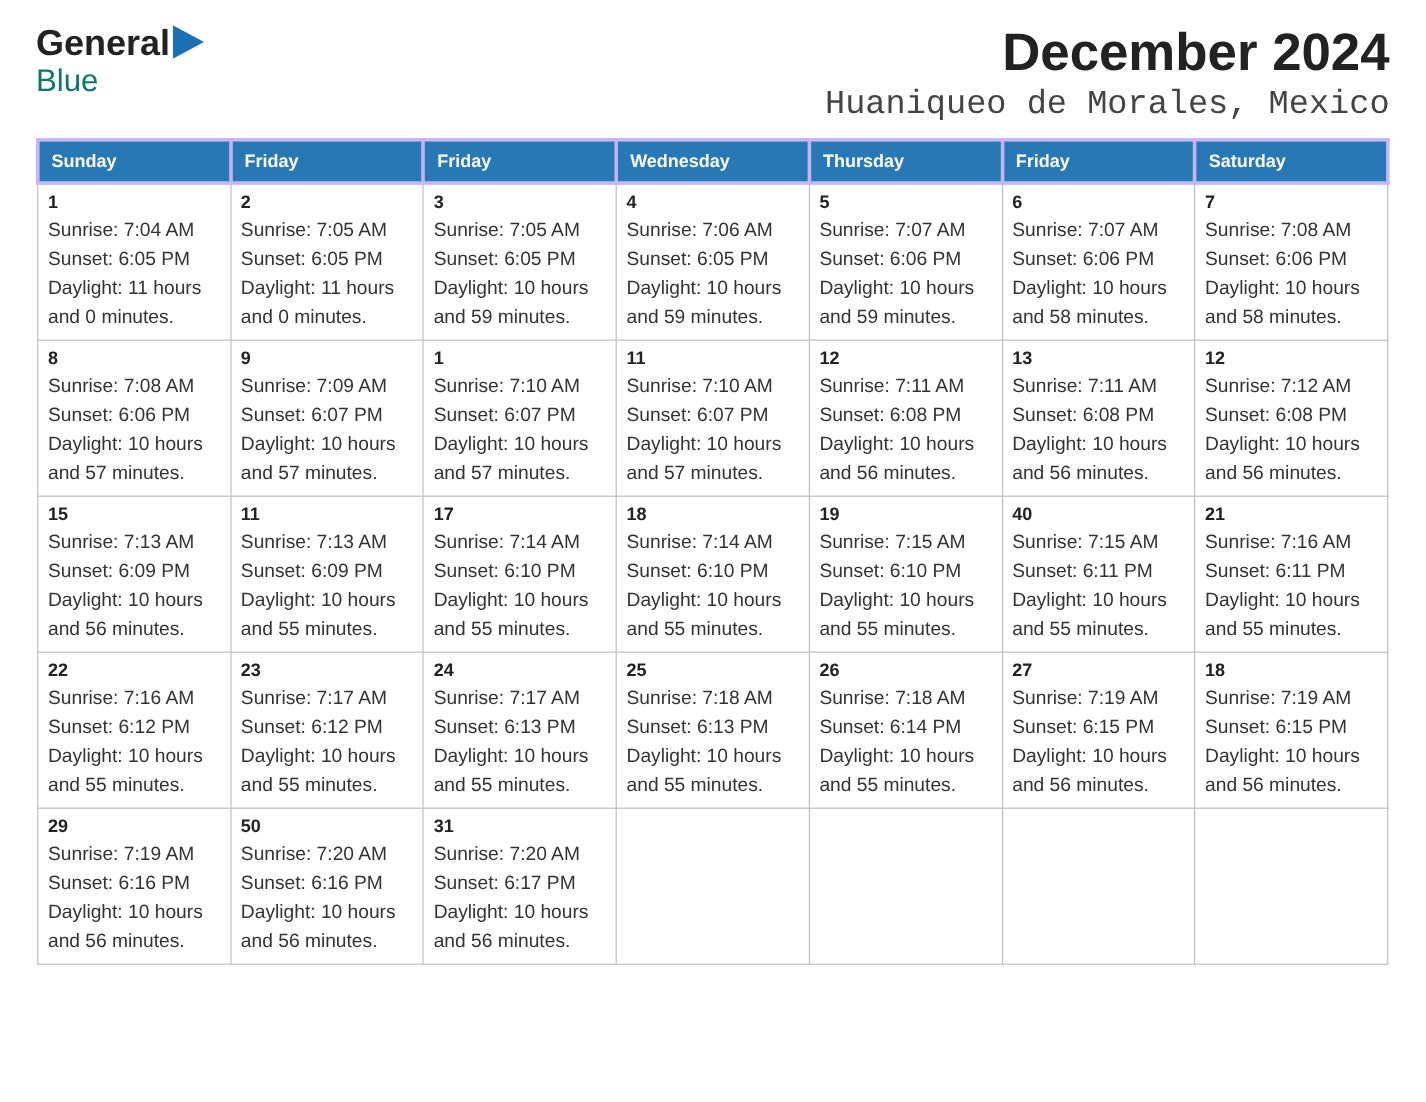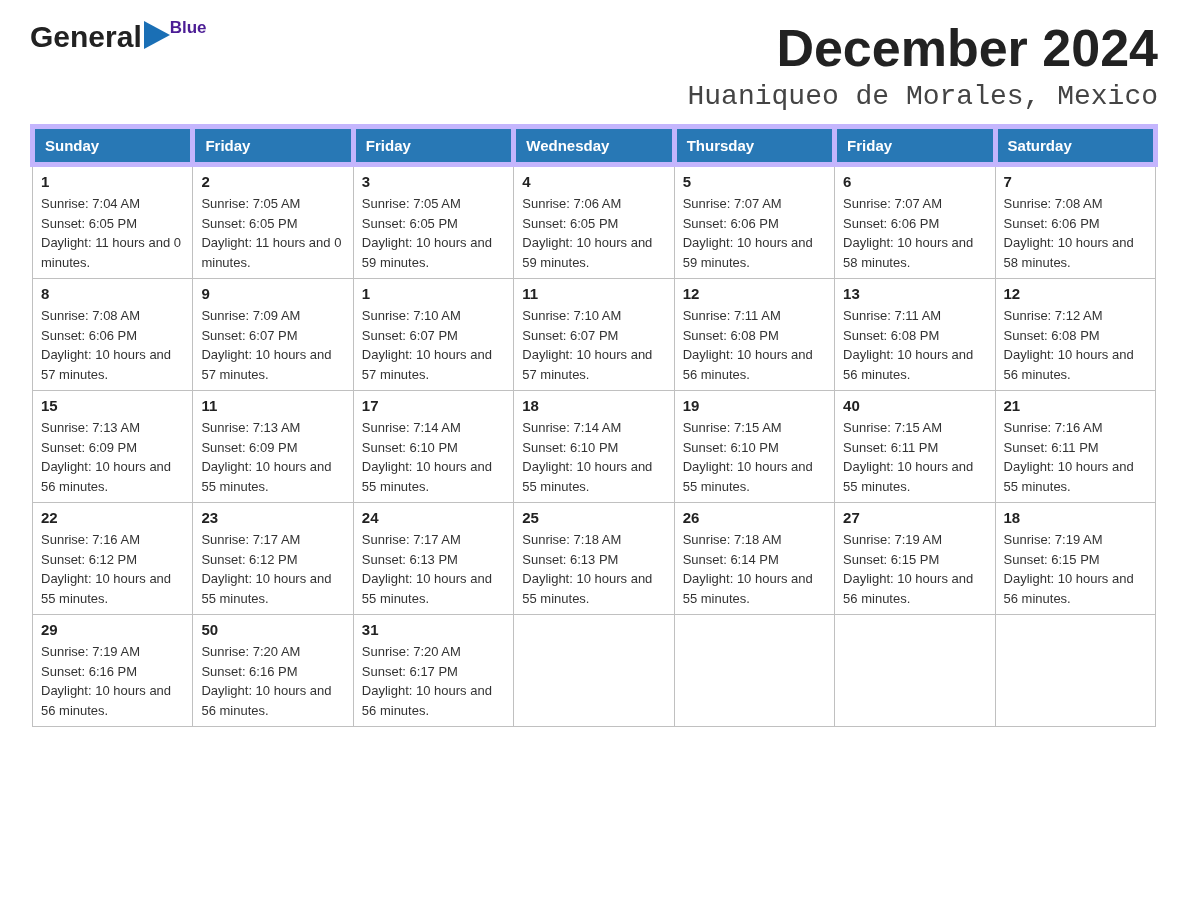--- a/index.html
+++ b/index.html
@@ -12,29 +12,29 @@
       padding: 20px 30px;
     }
     .header-row {
       display: flex;
       align-items: flex-start;
       justify-content: space-between;
       margin-bottom: 10px;
     }
     .logo-area {
       display: flex;
-      flex-direction: row;
+      flex-direction: column;
       align-items: flex-start;
       text-align: right;
     }
     .title-area {
       text-align: right;
     }
     .month-title {
-      font-size: 52px;
+      font-size: 44px;
       font-weight: bold;
       color: #222;
       line-height: 1.1;
     }
     .location-title {
       font-size: 28px;
       color: #444;
       margin-top: 4px;
       font-family: Liberation Mono, monospace;
     }
@@ -43,37 +43,37 @@
       border-collapse: collapse;
       margin-top: 12px;
     }
     .calendar-table th {
       background: #2878b5;
       color: #fff;
       font-size: 15px;
       font-weight: bold;
       padding: 8px 10px;
       text-align: left;
-      border: 5px solid #c4b5fd;
+      border: 3px solid #c4b5fd;
     }
     .calendar-table td {
       border: 1px solid #c0c0c0;
       vertical-align: top;
       padding: 6px 8px;
       width: 14.28%;
       min-height: 110px;
     }
     .day-num {
       font-size: 15px;
       font-weight: bold;
       color: #222;
       margin-bottom: 4px;
     }
     .day-info {
-      font-size: 13px;
+      font-size: 16px;
       color: #333;
       line-height: 1.5;
     }
     .week-row td {
       height: 110px;
     }
     .empty-cell {
       background: #fff;
     }
   </style>
@@ -81,21 +81,21 @@
 <body>
 
 <div class="header-row">
   <div class="logo-area">
     <div style="display:flex; align-items:center;">
       <span style="font-size:30px; font-weight:bold; color:#222;">General</span>
       <svg width="26" height="28" viewBox="0 0 26 28" style="margin-left:2px; margin-top:-4px;">
         <polygon points="0,0 26,14 0,28" fill="#1a6fb5"></polygon>
       </svg>
     </div>
-    <div style="font-size:17px; font-weight:bold; color:#4c1d95; margin-top:-2px;">Blue</div>
+    <div style="font-size:26px; font-weight:normal; color:#0f766e; margin-top:-2px;">Blue</div>
   </div>
   <div class="title-area">
     <div class="month-title">December 2024</div>
     <div class="location-title">Huaniqueo de Morales, Mexico</div>
   </div>
 </div>
 
 <table class="calendar-table">
   <thead>
     <tr>

